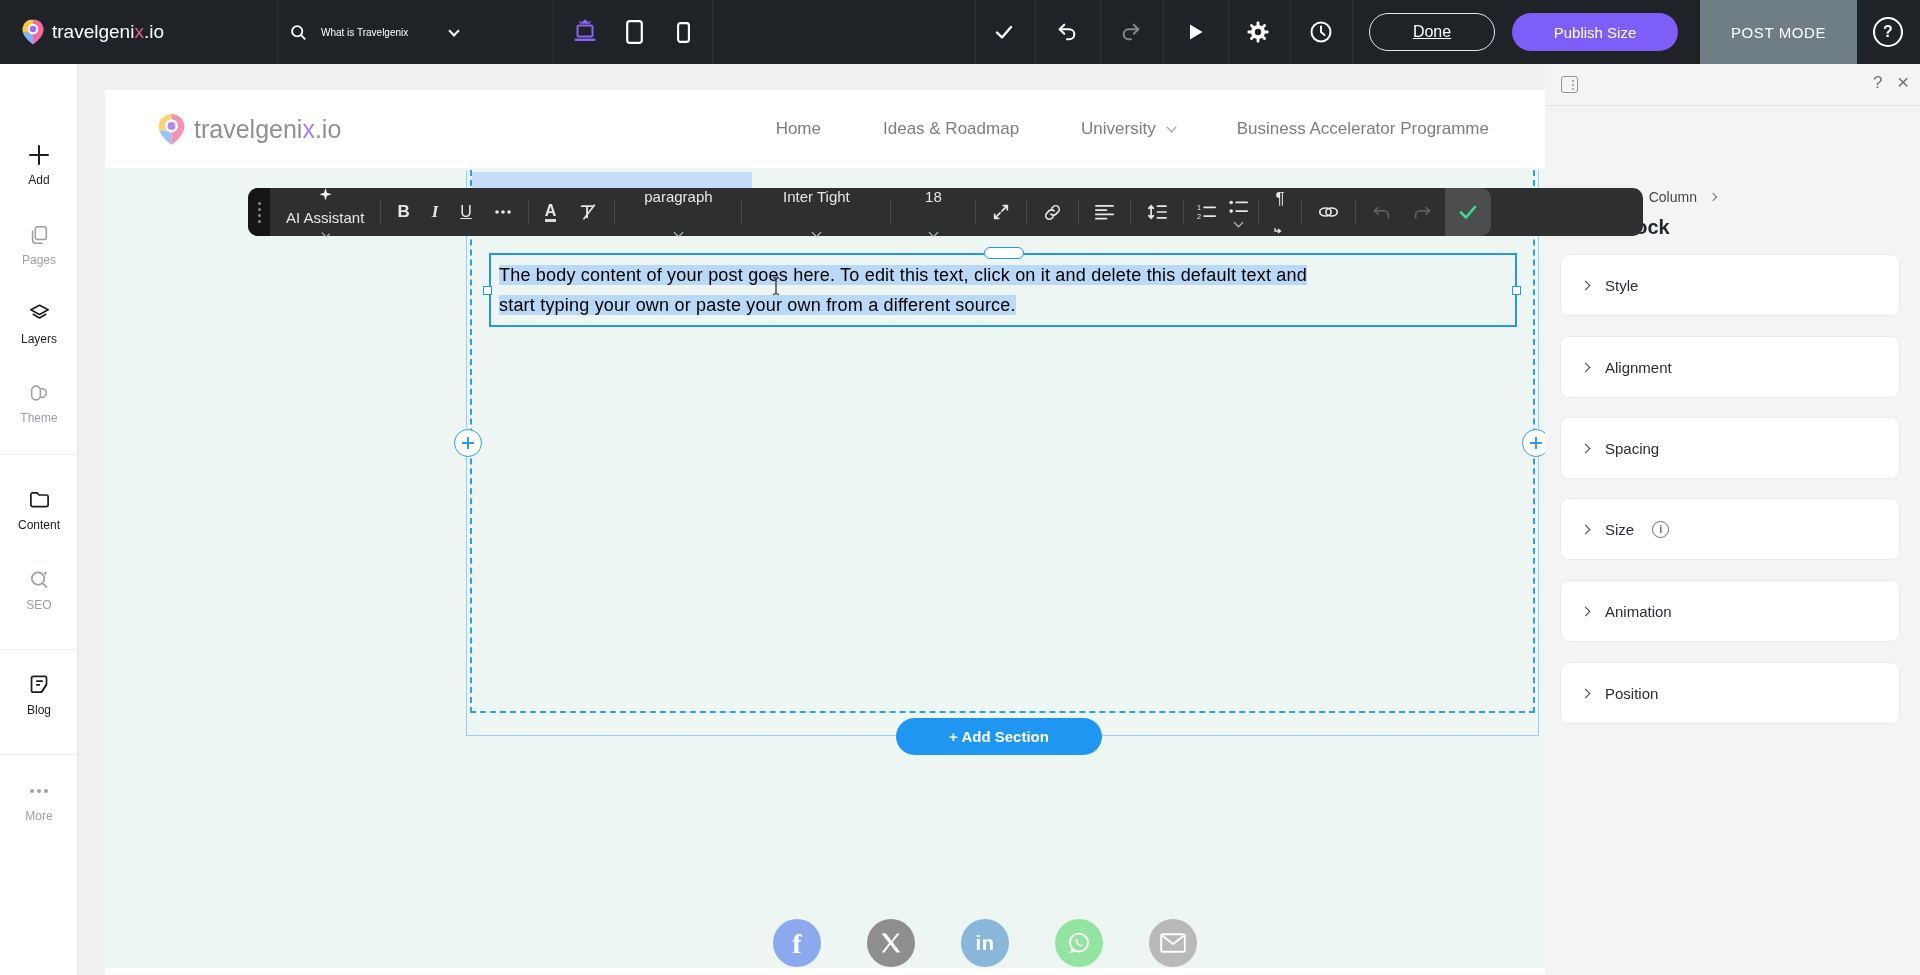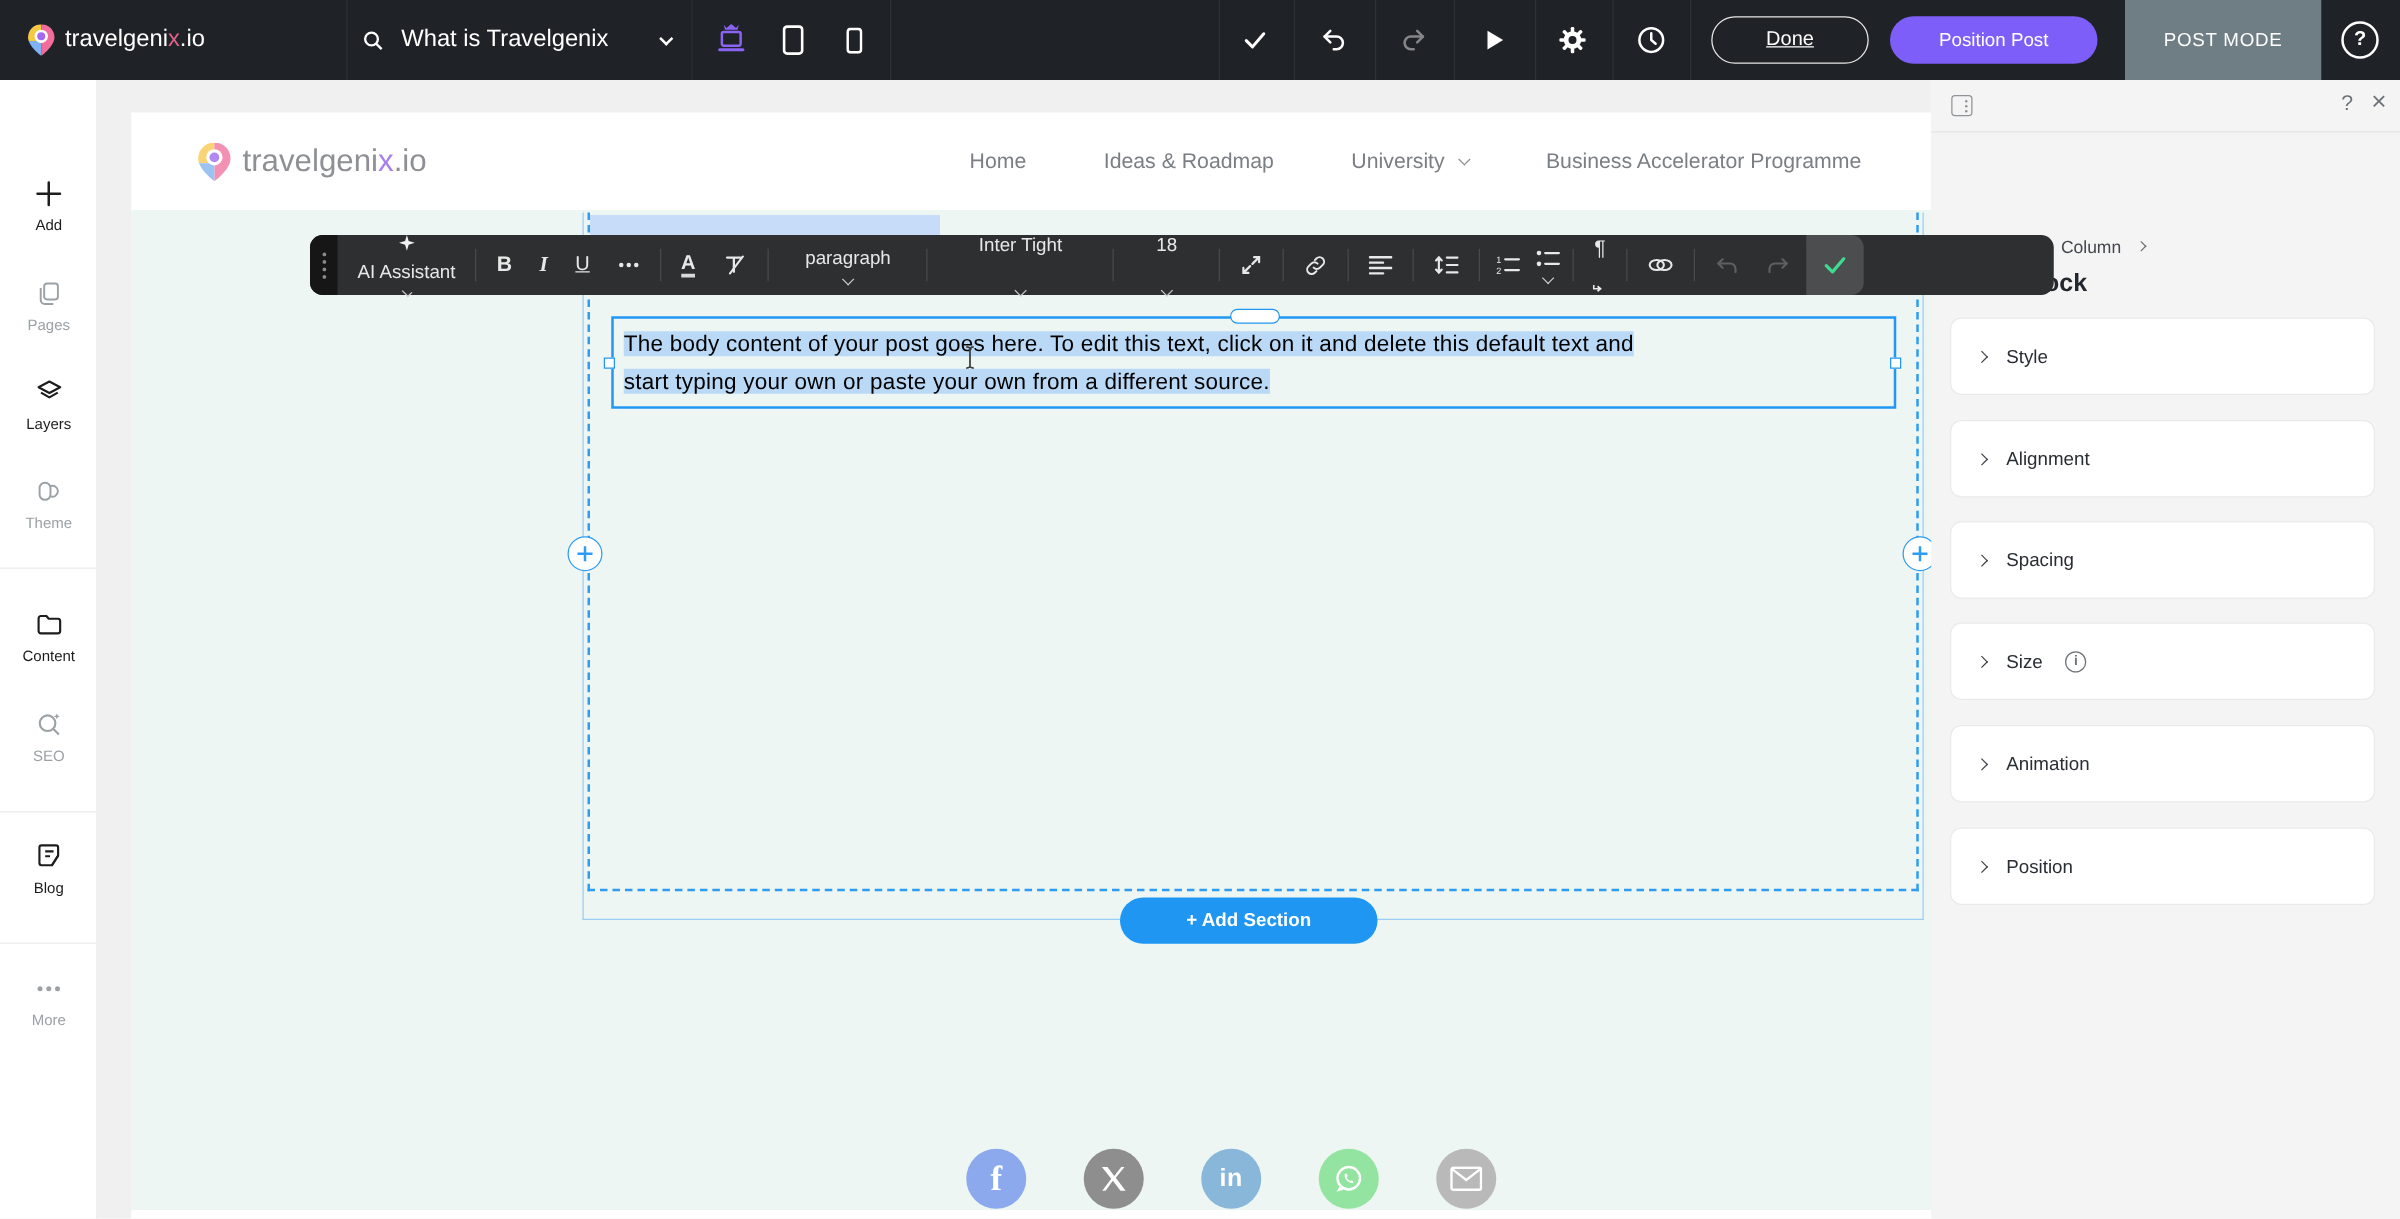--- a/index.html
+++ b/index.html
@@ -8,21 +8,21 @@
   #stage { position:relative; width:1920px; height:975px; background:#F0F0F1; }
 
   
   #topbar { left:0; top:0; width:1920px; height:64px; background:#1F2226; z-index:50; }
   .tb-div { top:0; width:1px; height:64px; background:#2D3135; }
   .tb-icon { display:flex; align-items:center; justify-content:center; color:#fff; }
   .chev { width:8px; height:8px; border-right:2px solid currentColor; border-bottom:2px solid currentColor; transform:rotate(45deg); display:inline-block; }
   .chev-r { transform:rotate(-45deg); }
   #tb-logo { left:22px; top:0; height:64px; display:flex; align-items:center; gap:8px; color:#fff; font-size:19px; font-weight:500; }
   #tb-search { left:290px; top:0; height:64px; display:flex; align-items:center; gap:14px; color:#fff; }
-  #tb-search .q { font-size:19px; }
+  #tb-search .q { font-size:10px; }
   .pill-btn { border-radius:20px; display:flex; align-items:center; justify-content:center; font-size:15px; }
   #done-btn { left:1369px; top:13px; width:126px; height:38px; border:1.5px solid #E8E8E8; color:#fff; font-size:16px;text-decoration:underline; }
   #publish-btn { left:1512px; top:13px; width:166px; height:38px; background:#7D5EF8; color:#fff; }
   #post-mode { left:1700px; top:0; width:157px; height:64px; background:#6E7E84; color:#fff; font-size:15px; letter-spacing:.6px; display:flex; align-items:center; justify-content:center; }
   #tb-help { left:1873px; top:17px; width:30px; height:30px; border:2px solid #fff; border-radius:50%; color:#fff; font-weight:700; font-size:16px; display:flex; align-items:center; justify-content:center; }
   .dim { opacity:.45; }
 
   
   #sidebar { left:0; top:64px; width:78px; height:911px; background:#fff; border-right:1px solid #EAEAEA; z-index:45; }
   .sb-item { left:0; width:78px; text-align:center; }
@@ -192,21 +192,21 @@
     <div class="tb-div abs" style="left:1290px"></div>
     <div class="abs tb-icon" style="left:1303px;top:14px;width:36px;height:36px">
       <svg width="24" height="24" viewBox="0 0 24 24">
           <circle cx="12" cy="12" r="9.5" fill="none" stroke="#fff" stroke-width="2"></circle>
           <path d="M12 6.5 V12 l3.5 3" fill="none" stroke="#fff" stroke-width="2" stroke-linecap="round"></path>
         </svg>
     </div>
     <div class="tb-div abs" style="left:1352px"></div>
 
     <div id="done-btn" class="abs pill-btn">Done</div>
-    <div id="publish-btn" class="abs pill-btn">Position Post</div>
+    <div id="publish-btn" class="abs pill-btn">Publish Size</div>
     <div id="post-mode" class="abs">POST MODE</div>
     <div id="tb-help" class="abs">?</div>
   </div>
 
   <div id="sidebar" class="abs">
     <div class="sb-item abs sb-dark" style="top:80px">
       <span class="ic">
           <svg width="22" height="22" viewBox="0 0 22 22">
             <path d="M11 2 V20 M2 11 H20" stroke="currentColor" stroke-width="2" stroke-linecap="round"></path>
           </svg>
@@ -402,21 +402,21 @@
     <div class="tt-btn">
         <span class="tt-color">A</span>
       </div>
     <div class="tt-btn">
       <svg width="20" height="20" viewBox="0 0 22 22">
           <path d="M4 4.5 H16 M10 4.5 V17" stroke="#E8E8E8" stroke-width="2" fill="none" stroke-linecap="round"></path>
           <path d="M18 3.5 L6.5 18.5" stroke="#E8E8E8" stroke-width="1.8" stroke-linecap="round"></path>
         </svg>
     </div>
     <div class="tt-div"></div>
-    <div class="tt-btn" style="width:116px;justify-content:center">
+    <div class="tt-btn" style="width:116px;justify-content:space-between">
       <span>paragraph</span>
         <span class="chev"></span>
     </div>
     <div class="tt-div"></div>
     <div class="tt-btn" style="width:138px;justify-content:space-between">
       <span>Inter Tight</span>
         <span class="chev"></span>
     </div>
     <div class="tt-div"></div>
     <div class="tt-btn" style="width:74px;justify-content:space-between">

